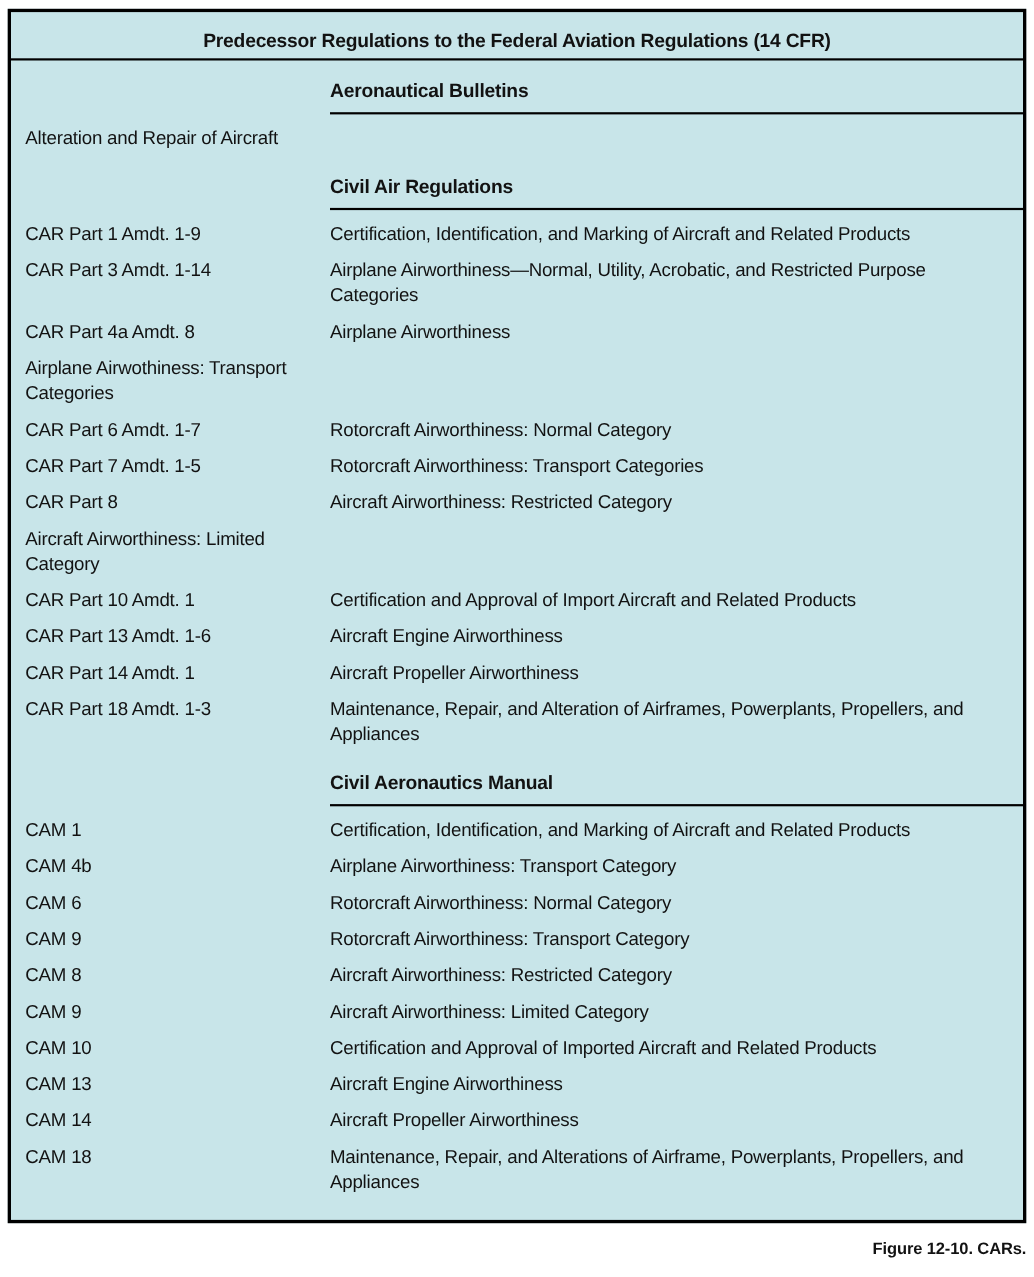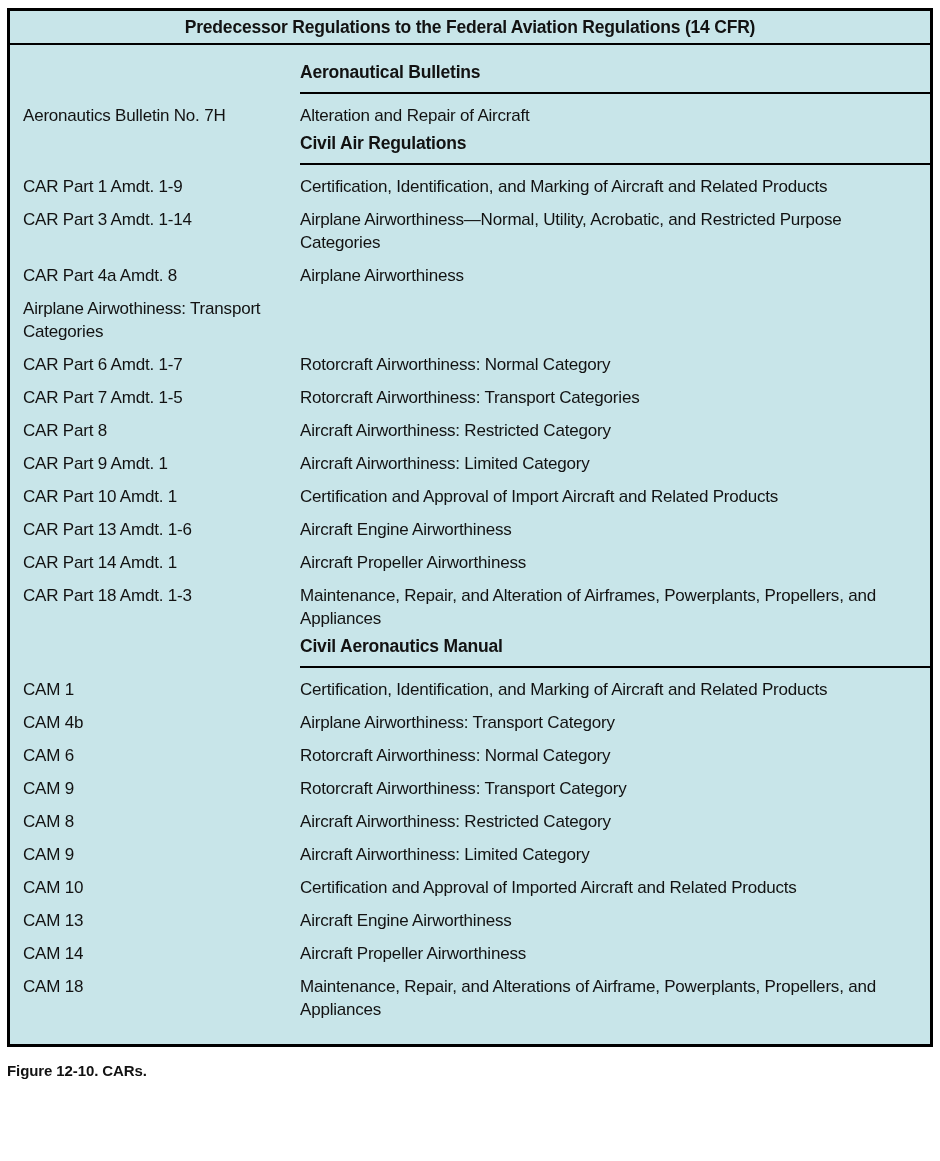--- a/index.html
+++ b/index.html
@@ -29,28 +29,30 @@
     background: var(--table-bg);
   }
   .title-bar {
     border-bottom: 2px solid var(--border-color);
     text-align: center;
     font-weight: bold;
     font-size: 17.5px;
     line-height: 21px;
     padding: 6px 4px 5px 4px;
     letter-spacing: -0.2px;
+    margin-top: 10px;
   }
   .table-body {
     padding: 2px 0 18px 0;
   }
   .section-heading-row {
     display: grid;
     grid-template-columns: 277px 1fr;
     padding-left: 13px;
+    margin-top: 16px;
     margin-bottom: 5px;
   }
   .section:first-child .section-heading-row { margin-top: 14px; }
   .section-heading {
     font-weight: bold;
     font-size: 17.5px;
     line-height: 23px;
     padding-bottom: 8px;
     border-bottom: 2.5px solid var(--border-color);
     letter-spacing: -0.2px;
@@ -60,21 +62,21 @@
     grid-template-columns: 277px 1fr;
     padding: 5px 0 5px 13px;
   }
   .cell {
     font-size: 17px;
     line-height: 23px;
     letter-spacing: -0.2px;
   }
   .cell.desc { padding-right: 4px; }
   .caption {
-    text-align: left;
+    text-align: right;
     font-weight: bold;
     font-size: 15px;
     line-height: 18px;
     margin-top: 15px;
     letter-spacing: -0.1px;
   }
 </style>
 </head>
 <body>
 
@@ -83,21 +85,20 @@
     <div class="title-bar">Predecessor Regulations to the Federal Aviation Regulations (14 CFR)</div>
     <div class="table-body">
   <section class="section">
     <div class="section-heading-row">
       <div class="heading-spacer"></div>
       <div class="section-heading">Aeronautical Bulletins</div>
     </div>
     <div class="section-rows">
 
   <div class="data-row">
-    <div class="cell reg">Aeronautics Bulletin No. 7H</div>
     <div class="cell desc">Alteration and Repair of Aircraft</div>
   </div>
 </div>
   </section>
 
   <section class="section">
     <div class="section-heading-row">
       <div class="heading-spacer"></div>
       <div class="section-heading">Civil Air Regulations</div>
     </div>
@@ -130,21 +131,20 @@
     <div class="cell reg">CAR Part 7 Amdt. 1-5</div>
     <div class="cell desc">Rotorcraft Airworthiness: Transport Categories</div>
   </div>
 
   <div class="data-row">
     <div class="cell reg">CAR Part 8</div>
     <div class="cell desc">Aircraft Airworthiness: Restricted Category</div>
   </div>
 
   <div class="data-row">
-    <div class="cell reg">CAR Part 9 Amdt. 1</div>
     <div class="cell desc">Aircraft Airworthiness: Limited Category</div>
   </div>
 
   <div class="data-row">
     <div class="cell reg">CAR Part 10 Amdt. 1</div>
     <div class="cell desc">Certification and Approval of Import Aircraft and Related Products</div>
   </div>
 
   <div class="data-row">
     <div class="cell reg">CAR Part 13 Amdt. 1-6</div>

